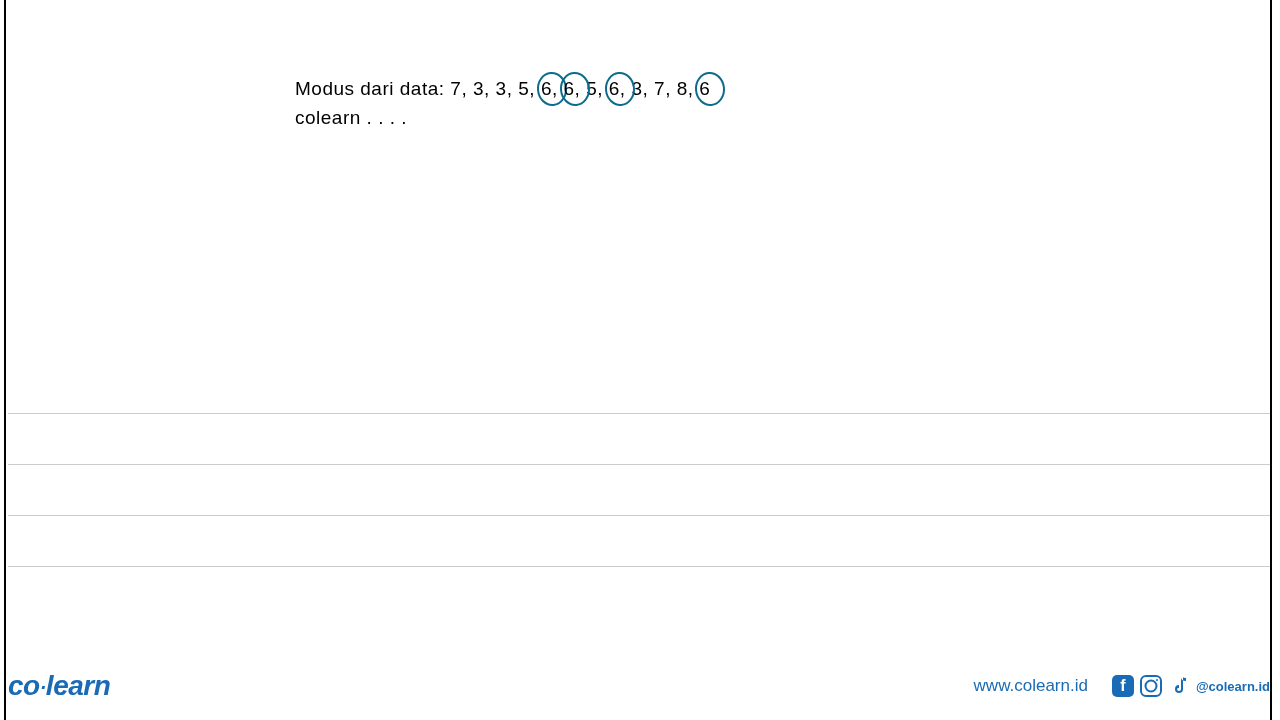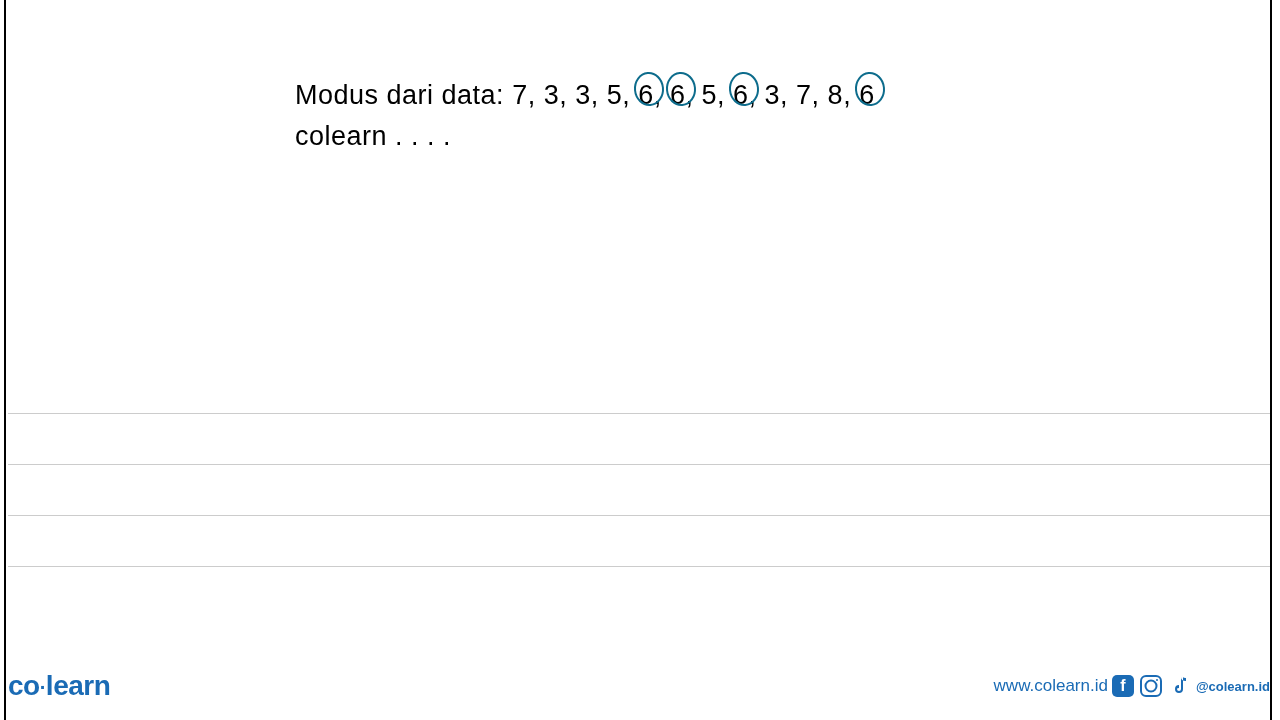--- a/index.html
+++ b/index.html
@@ -28,21 +28,21 @@
     }
     
     .content-area {
       position: absolute;
       top: 75px;
       left: 295px;
       right: 280px;
     }
     
     .question-text {
-      font-size: 27px;
+      font-size: 19px;
       font-weight: 500;
       color: #000;
       line-height: 1.5;
       letter-spacing: 0.5px;
     }
     
     .data-sequence {
       display: inline;
     }
     
@@ -84,32 +84,33 @@
       justify-content: space-between;
       align-items: center;
       padding: 0 0px;
     }
     
     .logo {
       font-size: 28px;
       font-weight: 600;
       color: #1a6bb5;
       letter-spacing: -0.5px;
+      font-style: italic;
     }
     
     .logo-dot {
       color: #1a6bb5;
       font-size: 20px;
       vertical-align: middle;
     }
     
     .footer-right {
       display: flex;
       align-items: center;
-      gap: 4px;
+      gap: 24px;
     }
     
     .website-url {
       font-size: 17px;
       color: #1a6bb5;
       font-weight: 500;
     }
     
     .social-icons {
       display: flex;

